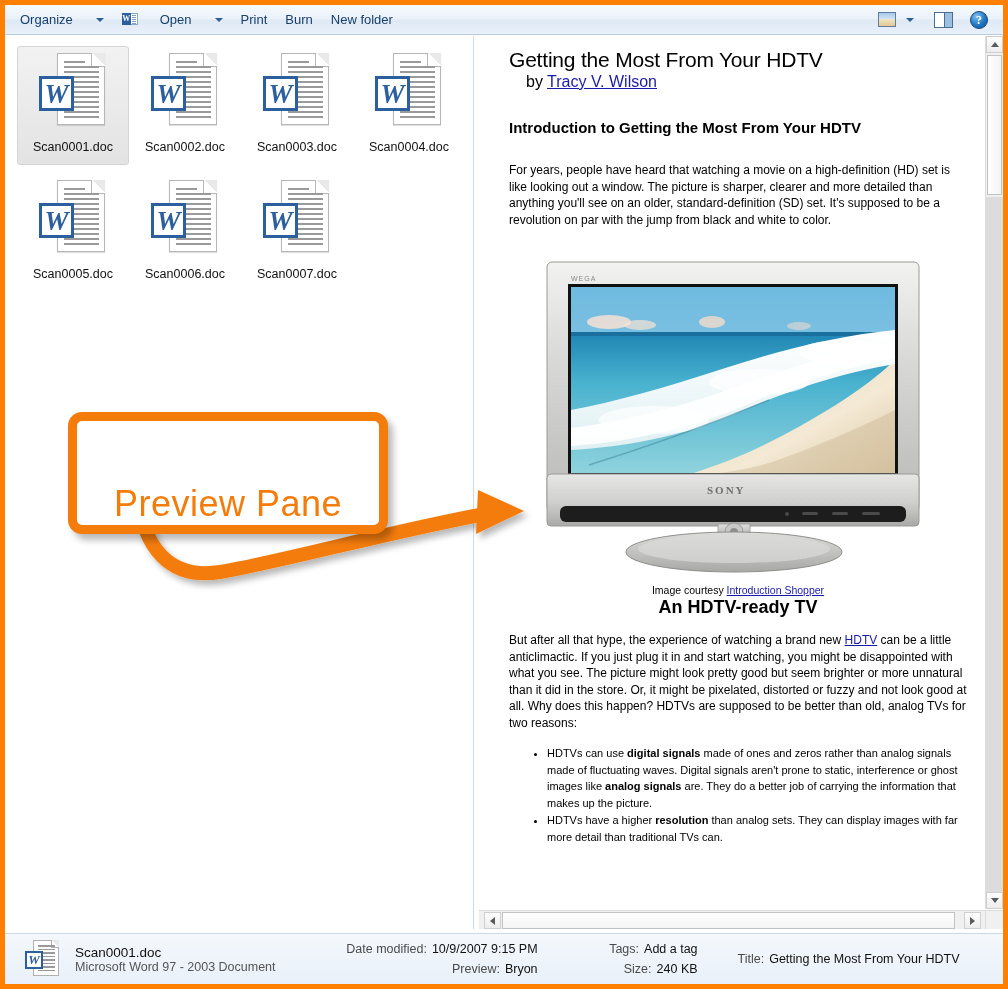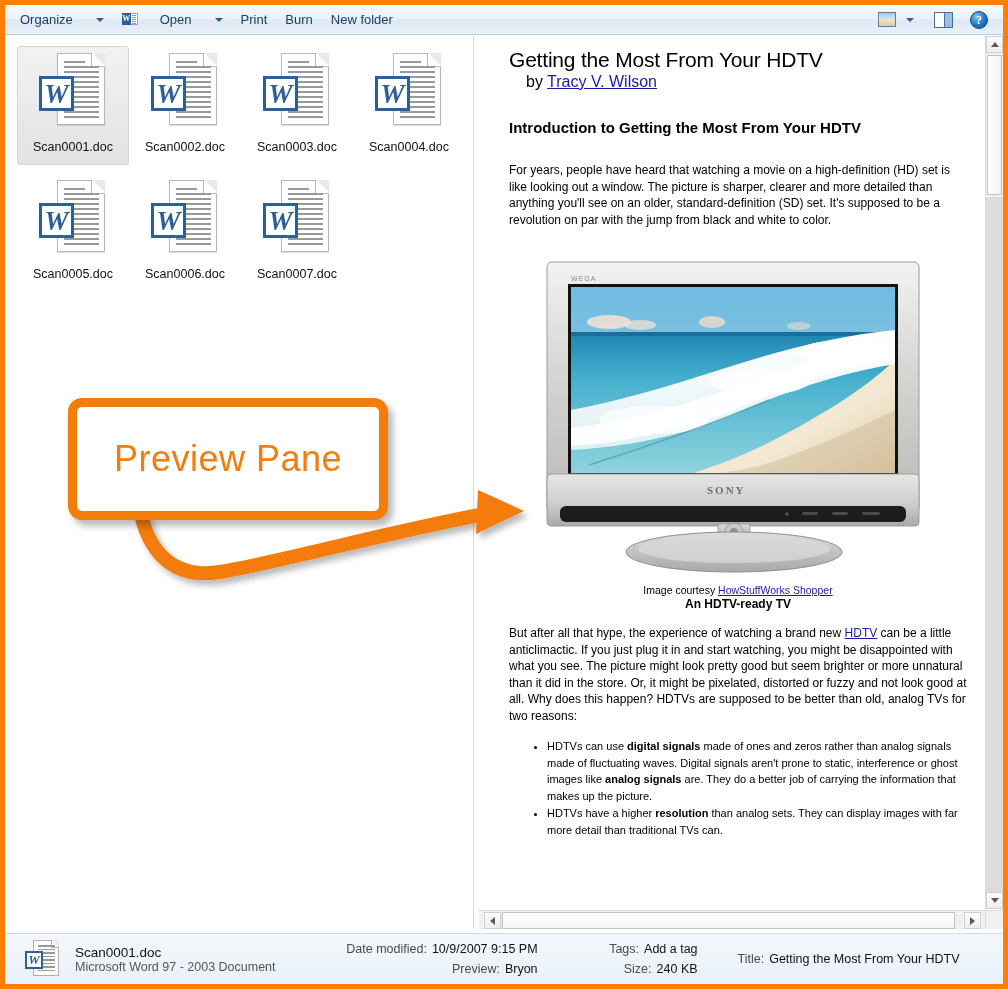--- a/index.html
+++ b/index.html
@@ -276,21 +276,21 @@
     text-align: center;
     margin: 32px 0 6px 0;
   }
   .img-courtesy {
     text-align: center;
     font-size: 10.5px;
     margin: 4px 0 1px 0;
   }
   .img-caption {
     text-align: center;
-    font-size: 12px;
+    font-size: 18px;
     font-weight: bold;
     margin: 0 0 14px 0;
   }
   .doc-ul {
     margin: 6px 0 0 0;
     padding-left: 38px;
     font-size: 11px;
     line-height: 16.5px;
   }
   .doc-ul li { margin-bottom: 1px; }
@@ -436,28 +436,28 @@
   .sb-group { display: flex; flex-direction: column; }
   .sb-pair { display: flex; justify-content: flex-end; line-height: 20px; }
   .sb-pair .sb-label { text-align: right; }
   .sb-meta1 { margin-left: 62px; width: 200px; justify-content: center; }
   .sb-meta2 { margin-left: 40px; width: 120px; }
   .sb-meta3 { margin-left: 40px; }
 
   
   .callout {
     position: absolute;
-    left: 68px; top: 398px;
+    left: 68px; top: 412px;
     width: 320px; height: 122px;
     background: #ffffff;
     border: 9px solid #F47C0B;
     border-radius: 14px;
     box-shadow: 5px 6px 7px rgba(0,0,0,0.28);
     display: flex;
-    align-items: center;
+    align-items: flex-end;
     justify-content: center;
     z-index: 20;
   }
   .callout-text {
     font-size: 36px;
     color: #F47C0B;
     font-family: "Liberation Sans", sans-serif;
     font-weight: normal;
     letter-spacing: 0.5px;
   }
@@ -792,21 +792,21 @@
             <rect x="174" y="264" width="32" height="16" fill="url(#standg)" stroke="#9a9a98" stroke-width="0.8"></rect>
             <circle cx="190" cy="272" r="9" fill="#c9c9c7" stroke="#8e8e8c" stroke-width="0.8"></circle>
             <circle cx="190" cy="272" r="4" fill="#8f8f8d"></circle>
 
             <ellipse cx="190" cy="292" rx="108" ry="20" fill="url(#standg)" stroke="#8e8e8c" stroke-width="1"></ellipse>
             <ellipse cx="190" cy="289" rx="96" ry="14" fill="#dadad8" opacity="0.7"></ellipse>
           </svg>
         </div>
 
         <div class="img-courtesy">
-          <span>Image courtesy </span><a class="lnk">HowStuffWorks Shopper</a>
+          <span>Image courtesy </span><a class="lnk">Introduction Shopper</a>
         </div>
         <div class="img-caption">An HDTV-ready TV</div>
 
         <p class="doc-p"><span>But after all that hype, the experience of watching a brand new </span><a class="lnk">HDTV</a><span> can be a little anticlimactic. If you just plug it in and start watching, you might be disappointed with what you see. The picture might look pretty good but seem brighter or more unnatural than it did in the store. Or, it might be pixelated, distorted or fuzzy and not look good at all. Why does this happen? HDTVs are supposed to be better than old, analog TVs for two reasons:</span></p>
 
         <ul class="doc-ul">
           <li>
             <span>HDTVs can use </span><b>digital signals</b><span> made of ones and zeros rather than analog signals made of fluctuating waves. Digital signals aren't prone to static, interference or ghost images like </span><b>analog signals</b><span> are. They do a better job of carrying the information that makes up the picture.</span>
           </li>
           <li>

